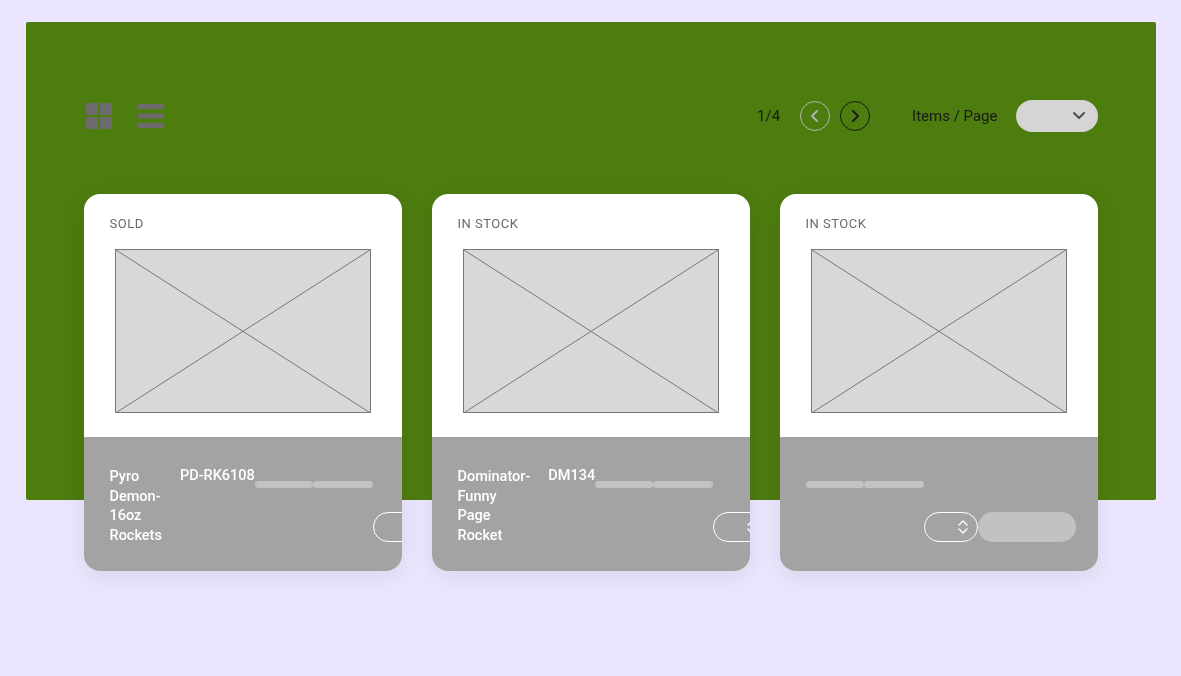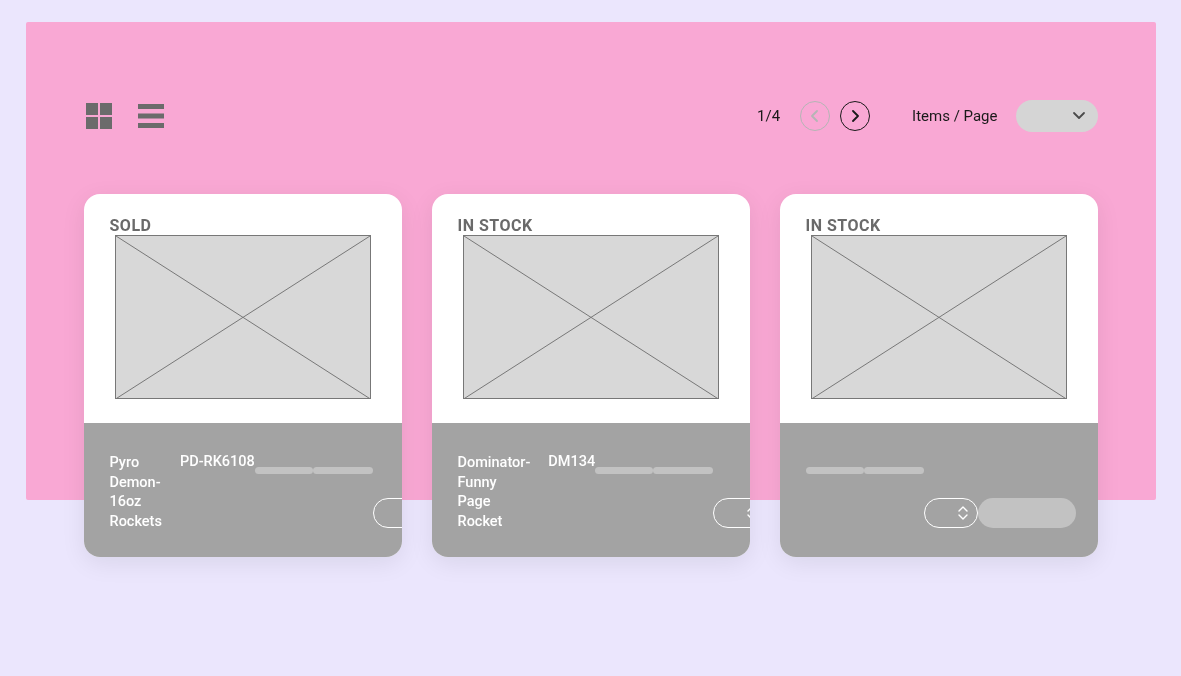--- a/index.html
+++ b/index.html
@@ -5,21 +5,21 @@
   * { box-sizing: border-box; margin: 0; padding: 0; }
   html, body { width: 1181px; height: 676px; }
   body {
     font-family: -apple-system, BlinkMacSystemFont, "Segoe UI", Roboto, sans-serif;
     background: #EBE6FD;
     display: flex;
     align-items: flex-start;
     justify-content: center;
   }
   .page {
-    background: #f9a8d4;
+    background: #4d7c0f;
     width: 1130px;
     height: 478px;
     margin-top: 22px;
     padding: 78px 58px 48px 58px;
     border-radius: 2px;
   }
   .toolbar {
     display: flex;
     align-items: center;
     justify-content: space-between;
@@ -91,24 +91,25 @@
     border-radius: 16px;
     box-shadow: 0 6px 24px rgba(0,0,0,0.08);
     overflow: hidden;
     display: flex;
     flex-direction: column;
   }
   .card-top {
     padding: 22px 26px 24px 26px;
   }
   .status {
-    font-size: 16px;
-    font-weight: 700;
+    font-size: 13px;
+    font-weight: 400;
     letter-spacing: 0.5px;
     color: #6A6A6A;
+    margin-bottom: 18px;
   }
   .image-placeholder {
     width: 256px;
     height: 164px;
     background: #D8D8D8;
     border: 1px solid #777;
     position: relative;
     margin: 0 auto;
   }
   .image-placeholder svg {

